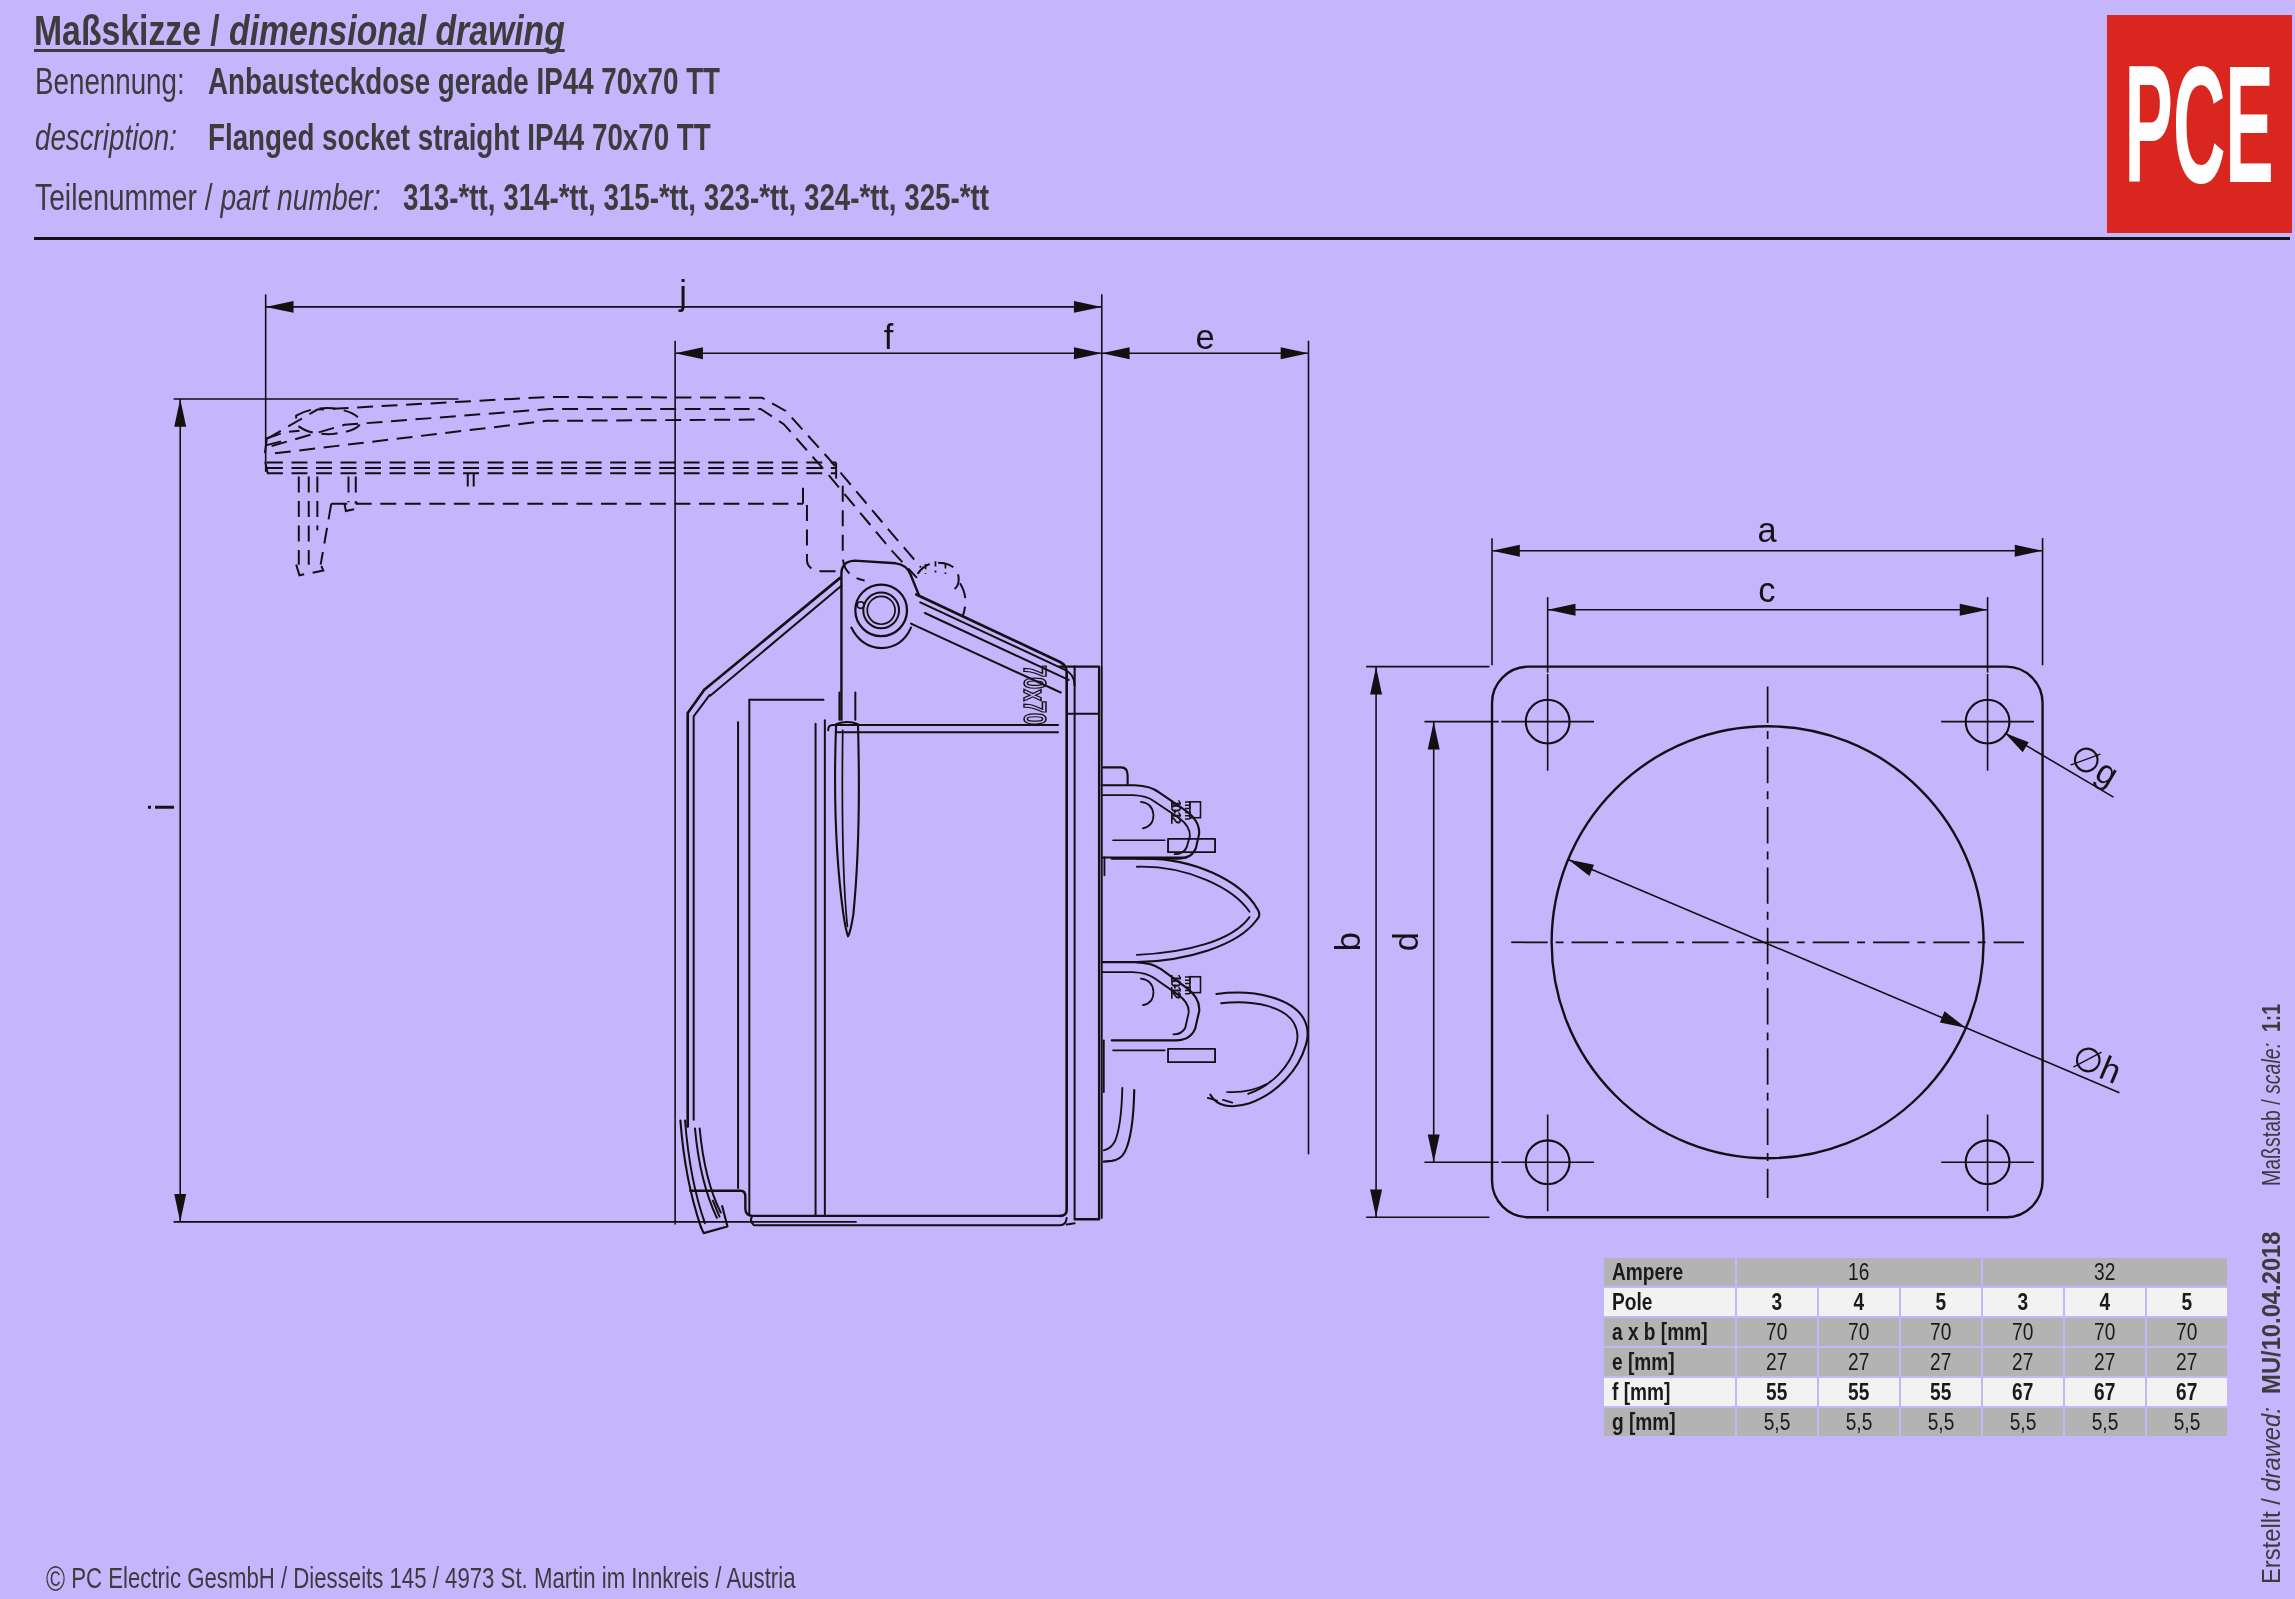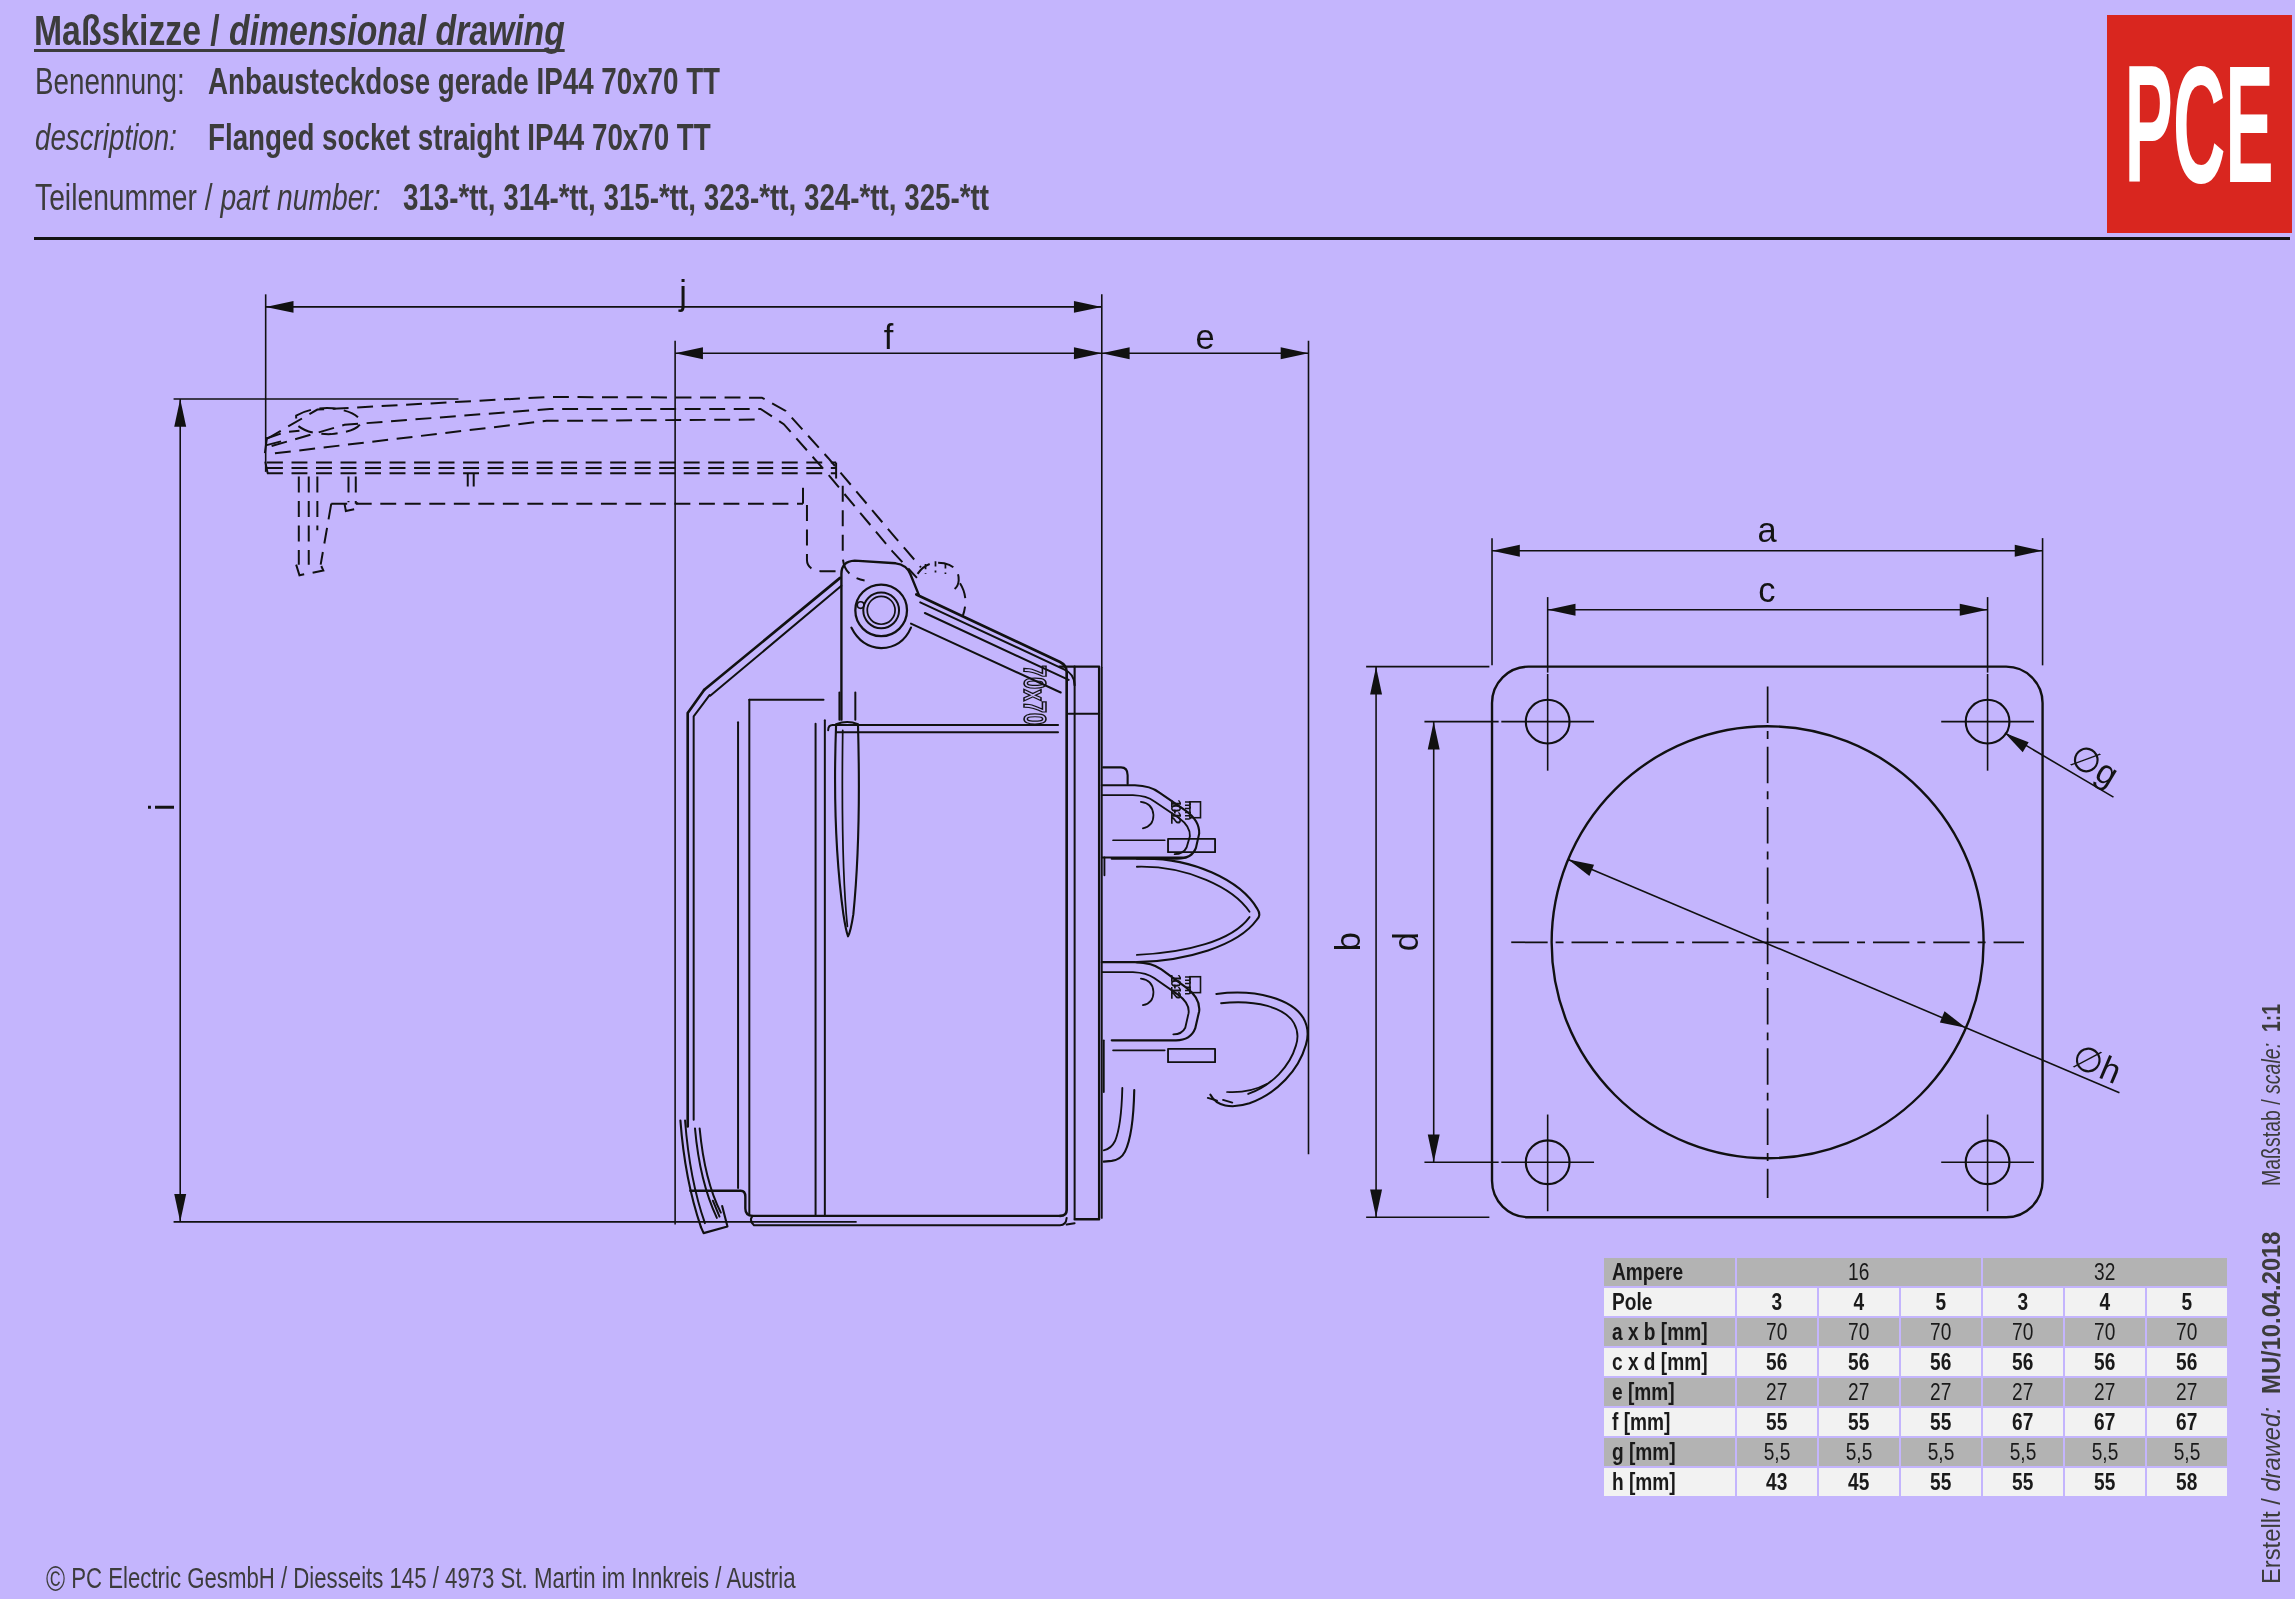--- a/index.html
+++ b/index.html
@@ -64,29 +64,20 @@
         </tr>
     <tr>
           <td class="lab g"><span>a x b [mm]</span></td>
           <td class="g"><span>70</span></td>
           <td class="g"><span>70</span></td>
           <td class="g"><span>70</span></td>
           <td class="g"><span>70</span></td>
           <td class="g"><span>70</span></td>
           <td class="g"><span>70</span></td>
         </tr>
-    <tr class="b">
-          <td class="lab w"><span>c x d [mm]</span></td>
-          <td class="w"><span>56</span></td>
-          <td class="w"><span>56</span></td>
-          <td class="w"><span>56</span></td>
-          <td class="w"><span>56</span></td>
-          <td class="w"><span>56</span></td>
-          <td class="w"><span>56</span></td>
-        </tr>
     <tr>
           <td class="lab g"><span>e [mm]</span></td>
           <td class="g"><span>27</span></td>
           <td class="g"><span>27</span></td>
           <td class="g"><span>27</span></td>
           <td class="g"><span>27</span></td>
           <td class="g"><span>27</span></td>
           <td class="g"><span>27</span></td>
         </tr>
     <tr class="b">
@@ -99,29 +90,20 @@
           <td class="w"><span>67</span></td>
         </tr>
     <tr>
           <td class="lab g"><span>g [mm]</span></td>
           <td class="g"><span>5,5</span></td>
           <td class="g"><span>5,5</span></td>
           <td class="g"><span>5,5</span></td>
           <td class="g"><span>5,5</span></td>
           <td class="g"><span>5,5</span></td>
           <td class="g"><span>5,5</span></td>
-        </tr>
-    <tr class="b">
-          <td class="lab w"><span>h [mm]</span></td>
-          <td class="w"><span>43</span></td>
-          <td class="w"><span>45</span></td>
-          <td class="w"><span>55</span></td>
-          <td class="w"><span>55</span></td>
-          <td class="w"><span>55</span></td>
-          <td class="w"><span>58</span></td>
         </tr>
   </tbody>
     </table>
 
   <svg class="abs" style="left:0;top:0;" width="2295" height="1599" viewBox="0 0 3464 2413" fill="none">
     <g stroke="#111" stroke-width="2.4" fill="none">
 
       <line x1="401" y1="444" x2="401" y2="712"></line>
       <line x1="1663" y1="444" x2="1663" y2="1008"></line>
       <line x1="1019" y1="514" x2="1019" y2="1848"></line>

